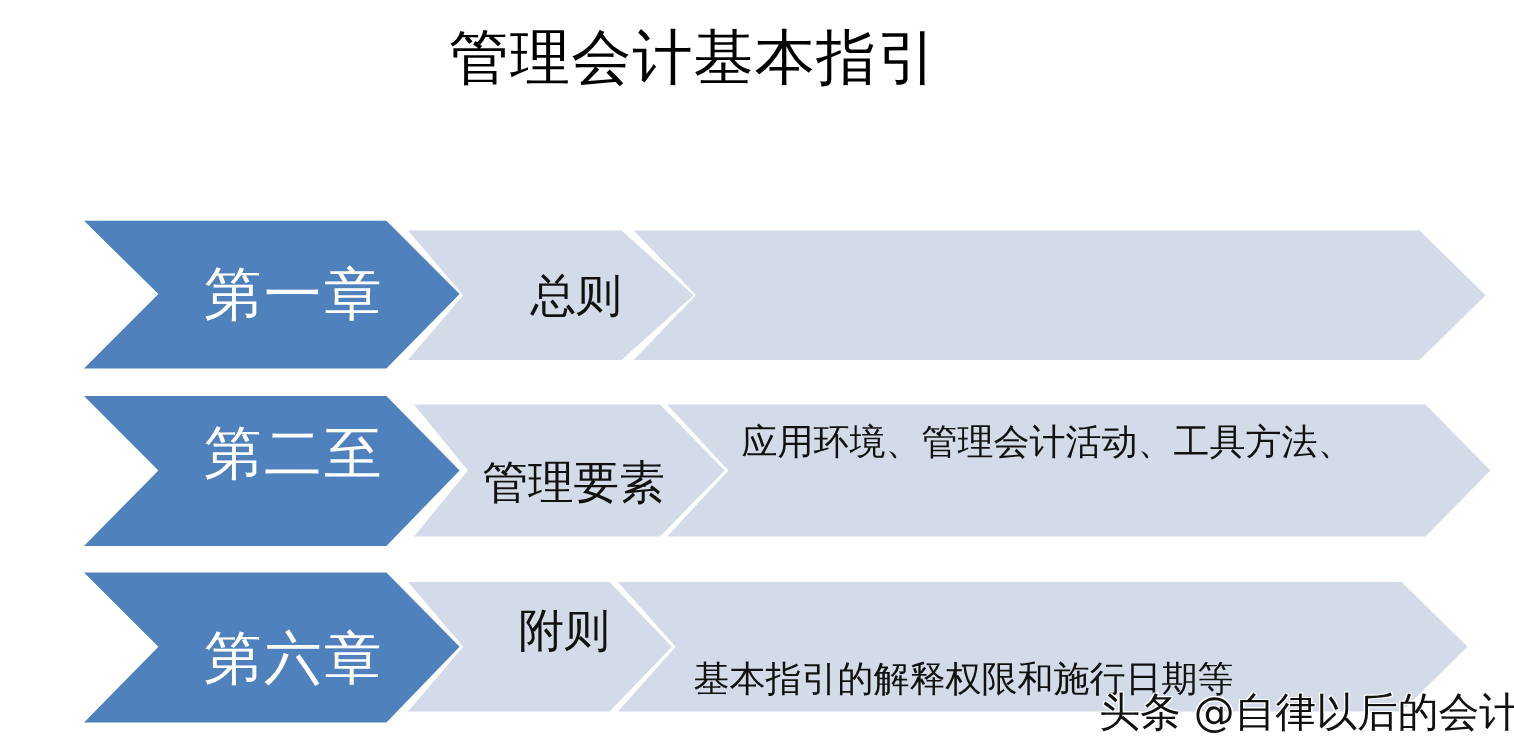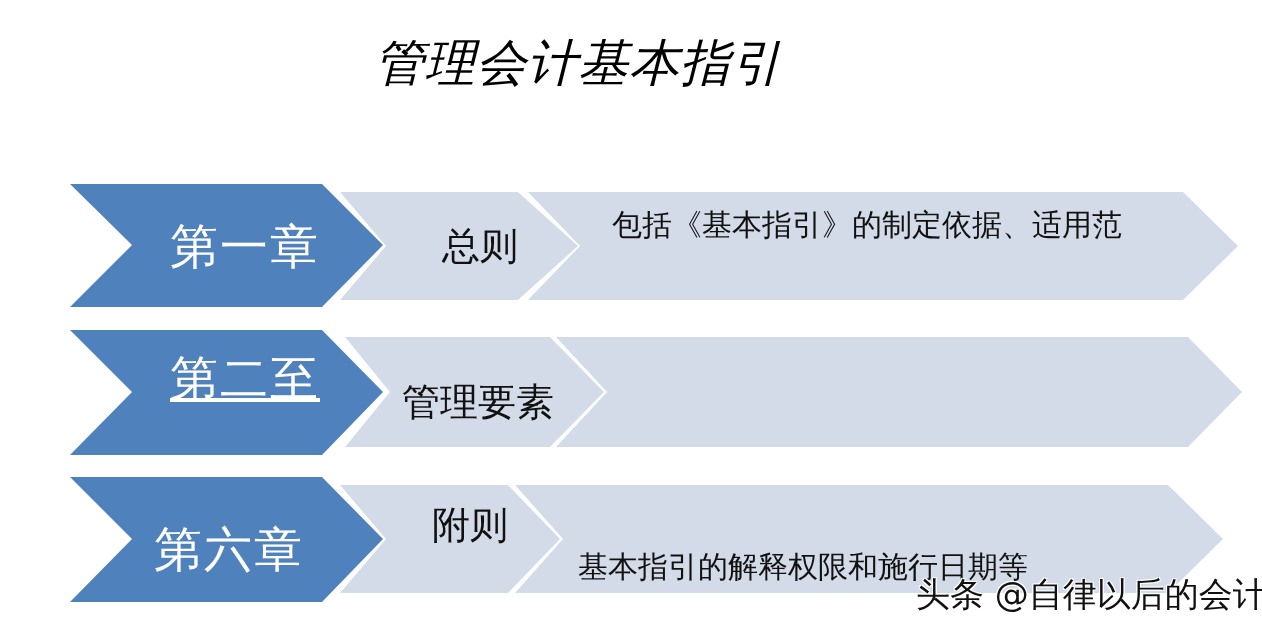--- a/index.html
+++ b/index.html
@@ -10,28 +10,27 @@
   body {
     width: 1262px;
     height: 629px;
     position: relative;
     overflow: hidden;
     font-family: "DejaVu Serif", "Liberation Serif", serif;
   }
   .title {
     position: absolute;
     left: 374px;
-    top: 30px;
+    top: 15px;
     font-family: "DejaVu Sans", "Liberation Sans", sans-serif;
     font-size: 50px;
     line-height: 66px;
     color: #000000;
     letter-spacing: 1px;
     white-space: nowrap;
-    font-style: italic;
   }
   svg.shapes {
     position: absolute;
     left: 0;
     top: 0;
   }
   .label {
     position: absolute;
     display: flex;
     align-items: center;
@@ -89,33 +88,33 @@
   <polygon points="515,485 1168,485 1223,539 1168,593 515,593 563,539" fill="#d4dbe8"></polygon>
 </svg>
 
 <div class="label chapter" style="left:140px; top:184px; width:210px; height:123px;">
   <span>第一章</span>
 </div>
 <div class="label section" style="left:400px; top:192px; width:160px; height:108px;">
   <span>总则</span>
 </div>
 <div class="desc" style="left:612px; top:205px;">
-  <div>包括《基本指引》的制定依据、适用范</div>
 </div>
 
-<div class="label chapter" style="left:140px; top:330px; width:210px; height:96px; flex-direction:column;text-decoration:underline;">
+<div class="label chapter" style="left:140px; top:330px; width:210px; height:96px; flex-direction:column;">
   <span style="display:block; line-height:58px;">第二至</span>
 </div>
 <div class="label section" style="left:398px; top:347px; width:160px; height:110px;align-items:center;">
   <span>管理要素</span>
 </div>
 <div class="desc" style="left:618px; top:343px; line-height:52px;">
+  <div>应用环境、管理会计活动、工具方法、</div>
 </div>
 
-<div class="label chapter" style="left:124px; top:477px; width:210px; height:143px;">
+<div class="label chapter" style="left:140px; top:477px; width:210px; height:143px;">
   <span>第六章</span>
 </div>
 <div class="label section" style="left:390px; top:485px; width:160px; height:80px;">
   <span>附则</span>
 </div>
 <div class="desc" style="left:578px; top:519px;margin-top:28px;">
   <div>基本指引的解释权限和施行日期等</div>
 </div>
 
 <div class="watermark">头条 @自律以后的会计</div>

